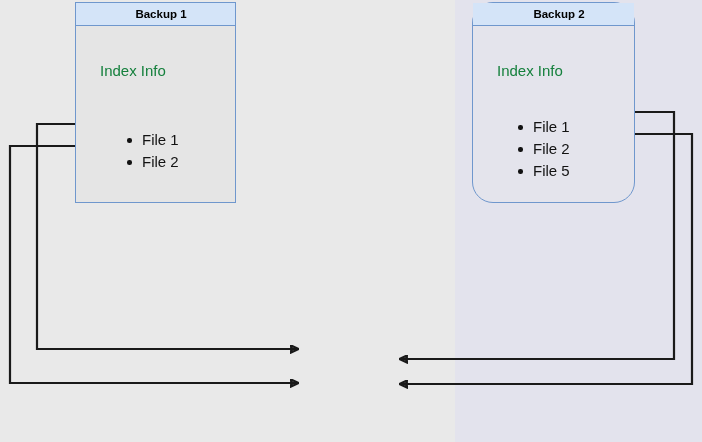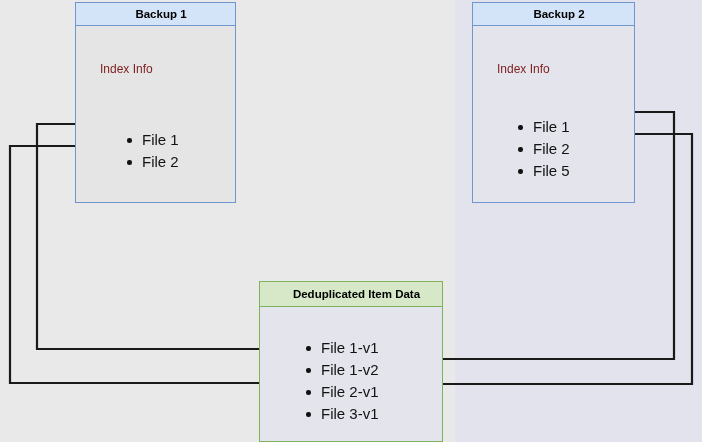--- a/index.html
+++ b/index.html
@@ -50,22 +50,22 @@
   .box.green .box-header{
     background:#d6e8c8;
     border-bottom:1px solid #7cb35b;
     height:25px;
     line-height:24px;
   }
   .box-body{position:relative;height:100%;}
 
   .index-label{
     position:absolute;
-    font-size:12px;
-    color:#7f1d1d;
+    font-size:15px;
+    color:#15803d;
     white-space:nowrap;
   }
   .file-list{
     position:absolute;
     margin:0;
     padding:0;
     list-style:none;
   }
   .file-list li{
     font-size:15px;
@@ -120,37 +120,26 @@
     <div class="box-header">Backup 1</div>
     <div class="box-body">
       <div class="index-label" style="left:24px;top:36px;">Index Info</div>
       <ul class="file-list" style="left:50px;top:103px;">
         <li>File 1</li>
         <li>File 2</li>
       </ul>
     </div>
   </div>
 
-  <div class="box" style="left:472px;top:2px;width:163px;height:201px;background:#e4e4ec;">
+  <div class="box" style="left:472px;top:2px;width:163px;height:201px;background:#e4e4ec;border-radius:21px;">
     <div class="box-header">Backup 2</div>
     <div class="box-body">
       <div class="index-label" style="left:24px;top:36px;">Index Info</div>
       <ul class="file-list" style="left:44px;top:90px;">
         <li>File 1</li>
         <li>File 2</li>
         <li>File 5</li>
       </ul>
     </div>
   </div>
 
-  <div class="box green" style="left:259px;top:281px;width:184px;height:161px;">
-    <div class="box-header">Deduplicated Item Data</div>
-    <div class="box-body">
-      <ul class="file-list" style="left:45px;top:30px;">
-        <li>File 1-v1</li>
-        <li>File 1-v2</li>
-        <li>File 2-v1</li>
-        <li>File 3-v1</li>
-      </ul>
-    </div>
-  </div>
 
 </div>
 
 </body></html>

